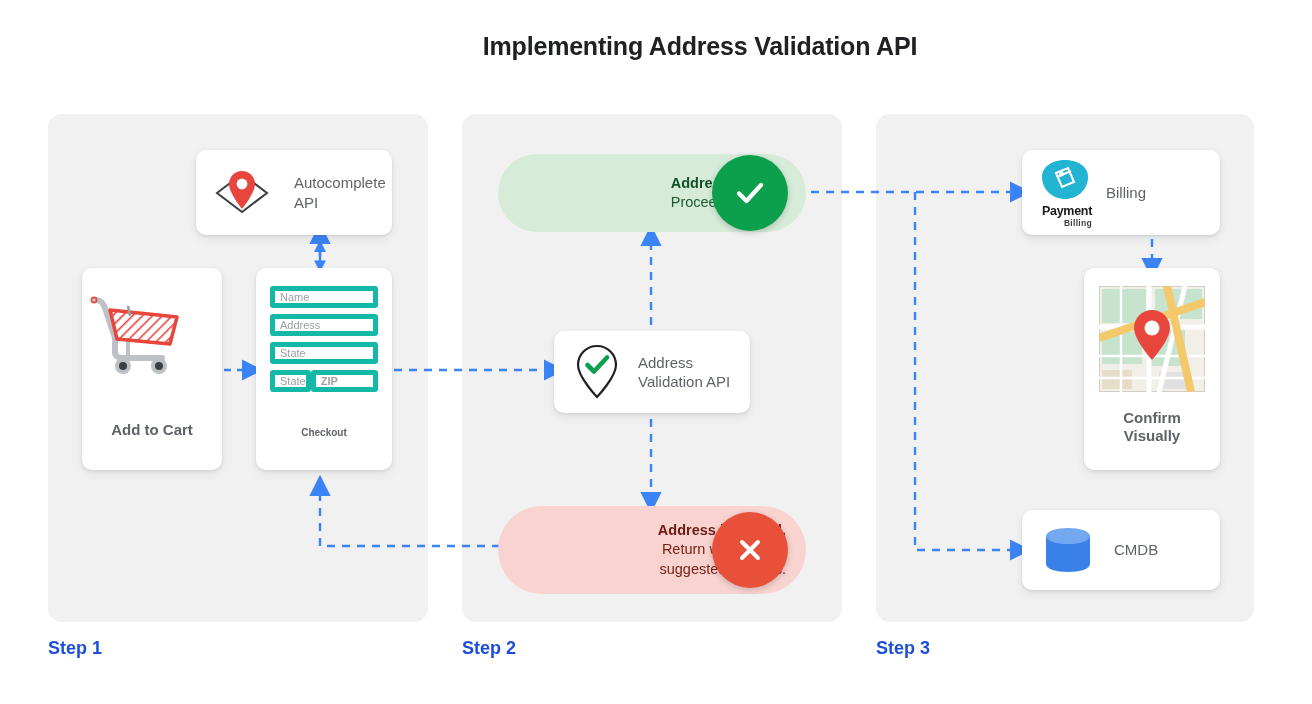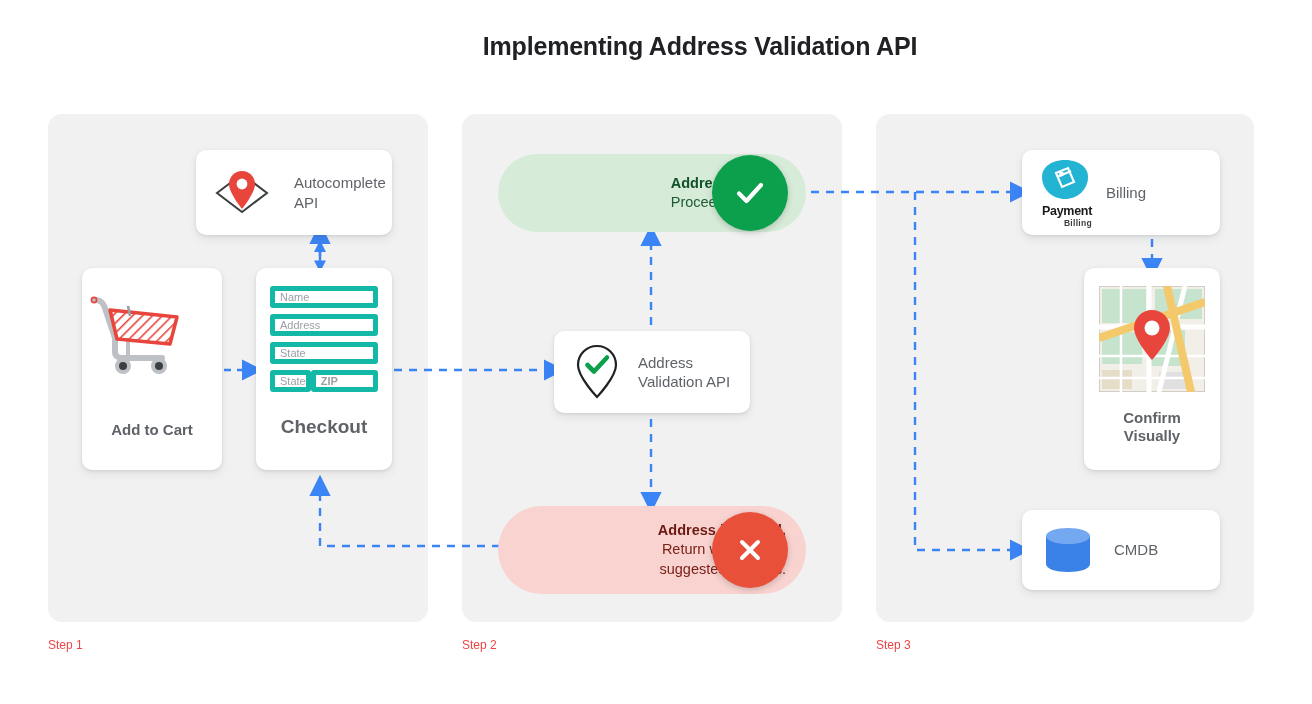--- a/index.html
+++ b/index.html
@@ -24,21 +24,21 @@
     position: absolute;
     background: #f1f1f1;
     border-radius: 14px;
   }
   #panel1 { left: 48px;  top: 114px; width: 380px; height: 508px; }
   #panel2 { left: 462px; top: 114px; width: 380px; height: 508px; }
   #panel3 { left: 876px; top: 114px; width: 378px; height: 508px; }
 
   .step-label {
     position: absolute; top: 638px;
-    font-size: 12px; font-weight: normal; color: #ef4444;
+    font-size: 18px; font-weight: bold; color: #1d4ed8;
   }
   #step1lab { left: 48px; }
   #step2lab { left: 462px; }
   #step3lab { left: 876px; }
 
   
   .card {
     position: absolute;
     background: #ffffff;
     border-radius: 10px;
@@ -63,21 +63,21 @@
     position: absolute; bottom: 32px; left: 0; width: 100%;
     text-align: center; font-size: 15px; font-weight: bold; color: #5f6368;
   }
   
   #card-checkout {
     left: 256px; top: 268px; width: 136px; height: 202px;
     padding: 18px 14px 0 14px;
   }
   #card-checkout .big-label {
     position: absolute; bottom: 32px; left: 0; width: 100%;
-    text-align: center; font-size: 19px; font-weight: bold; color: #5f6368;
+    text-align: center; font-size: 10px; font-weight: bold; color: #5f6368;
   }
   .field {
     height: 22px; border: 5px solid #14b8a6; border-radius: 3px;
     background: #fff; color: #9aa0a6; font-size: 11px;
     display: flex; align-items: center; padding-left: 5px;
     margin-bottom: 6px; width: 108px;
   }
   .field-row { display: flex; gap: 0; }
   .field-row .field { width: 45px; }
   .field-row .field.zip { width: 78px; font-weight: bold; }

